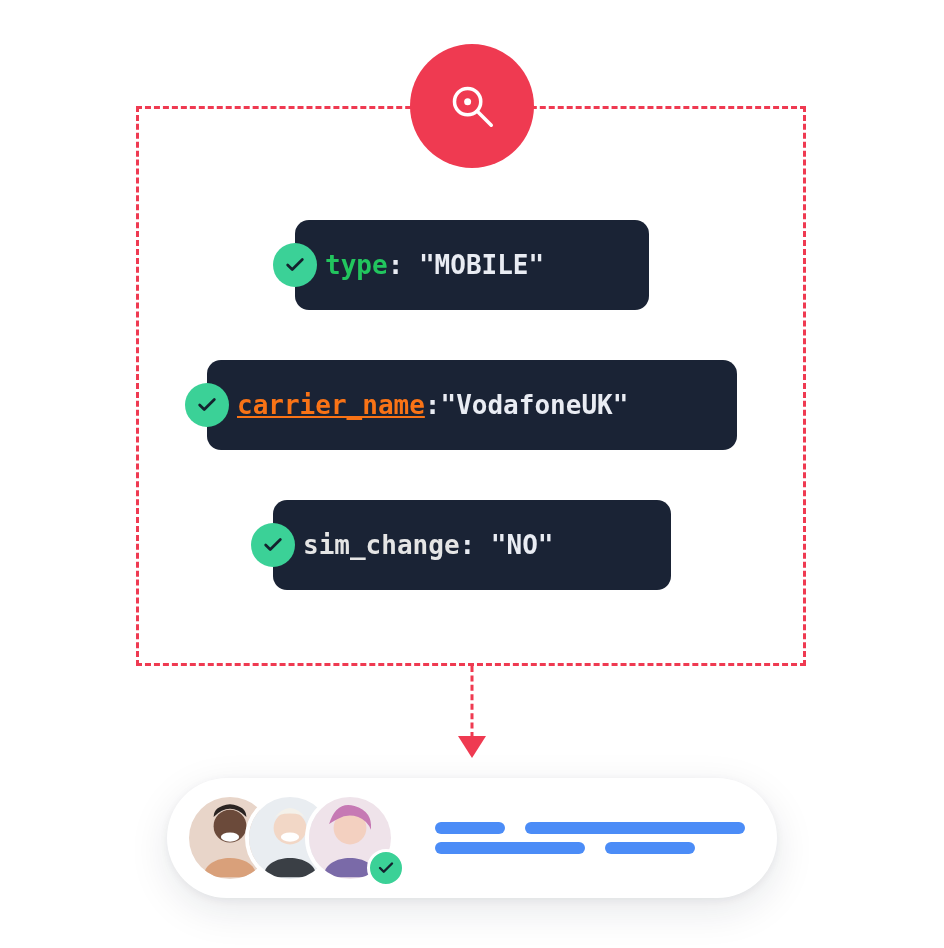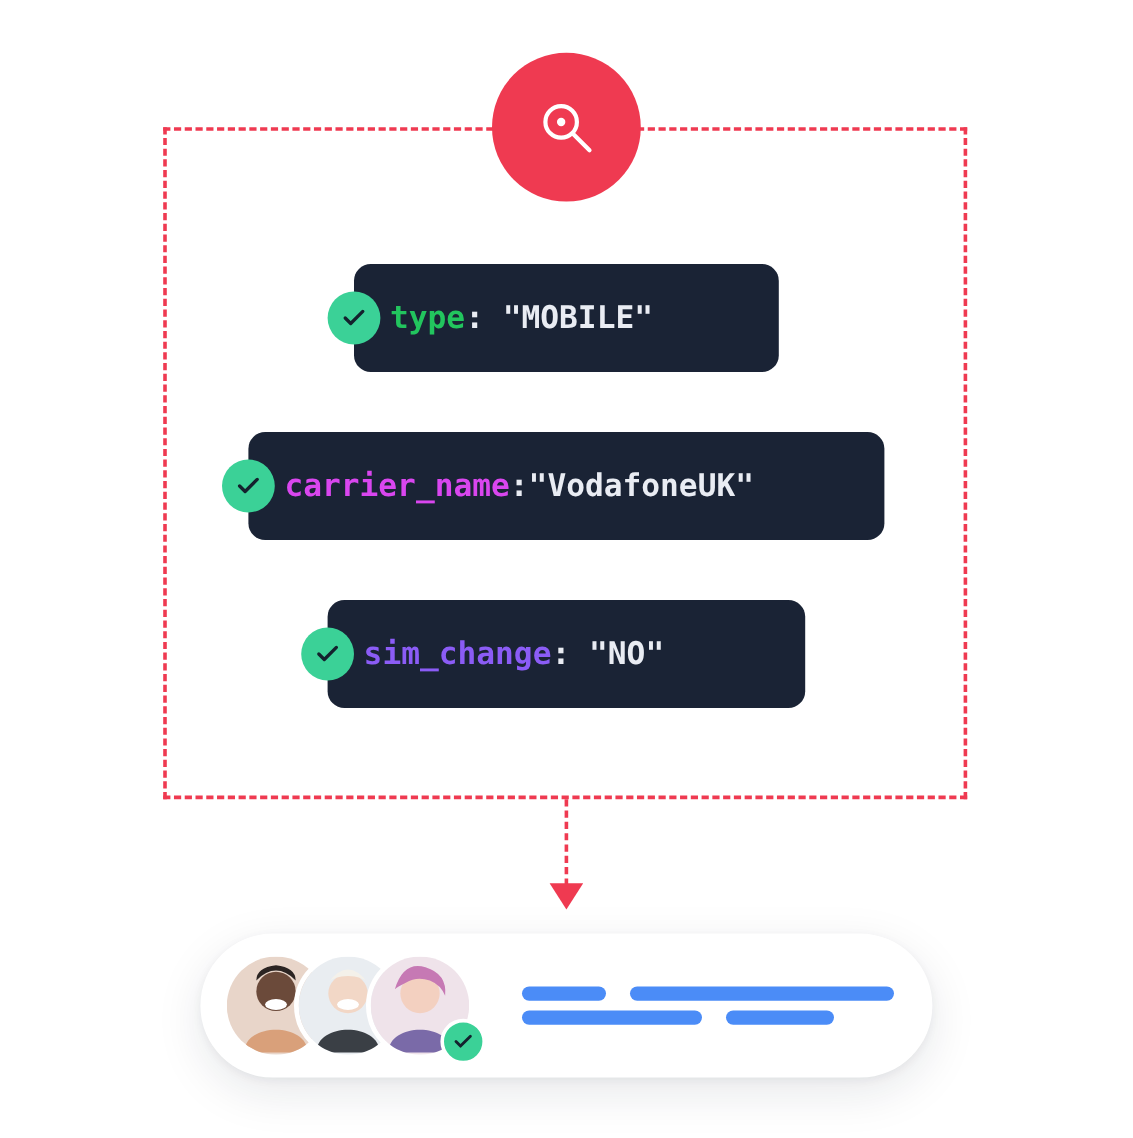--- a/index.html
+++ b/index.html
@@ -209,34 +209,34 @@
   </div>
 
   <div class="attr-row row2">
     <div class="check" style="background: rgb(59, 209, 151);">
       <svg viewBox="0 0 24 24" fill="none">
           <path d="M4 12l5 5L20 6" stroke-width="3" stroke-linecap="round" stroke-linejoin="round" class="check-path" stroke="#14222e"></path>
         </svg>
     </div>
     <div class="attr-box" style="background: rgb(26, 35, 53);">
       <span class="attr-text">
-        <span class="attr-key" style="color: #d946ef;">carrier_name</span><span class="attr-sep">:</span><span class="attr-val">"VodafoneUK"</span>
+        <span class="attr-key" style="color: #f97316; text-decoration: underline;">carrier_name</span><span class="attr-sep">:</span><span class="attr-val">"VodafoneUK"</span>
       </span>
     </div>
   </div>
 
   <div class="attr-row row3">
     <div class="check" style="background: rgb(59, 209, 151);">
       <svg viewBox="0 0 24 24" fill="none">
           <path d="M4 12l5 5L20 6" stroke-width="3" stroke-linecap="round" stroke-linejoin="round" class="check-path" stroke="#14222e"></path>
         </svg>
     </div>
     <div class="attr-box" style="background: rgb(26, 35, 53);">
       <span class="attr-text">
-        <span class="attr-key" style="color: #8b5cf6;">sim_change</span><span class="attr-sep">: </span><span class="attr-val">"NO"</span>
+        <span class="attr-key" style="color: #e5e5e5;">sim_change</span><span class="attr-sep">: </span><span class="attr-val">"NO"</span>
       </span>
     </div>
   </div>
 
   <div class="arrow">
     <div class="stem" style="border-left-color: rgb(239, 58, 81);"></div>
     <div class="head" style="border-top-color: rgb(239, 58, 81);"></div>
   </div>
 
   <div class="result-card">

